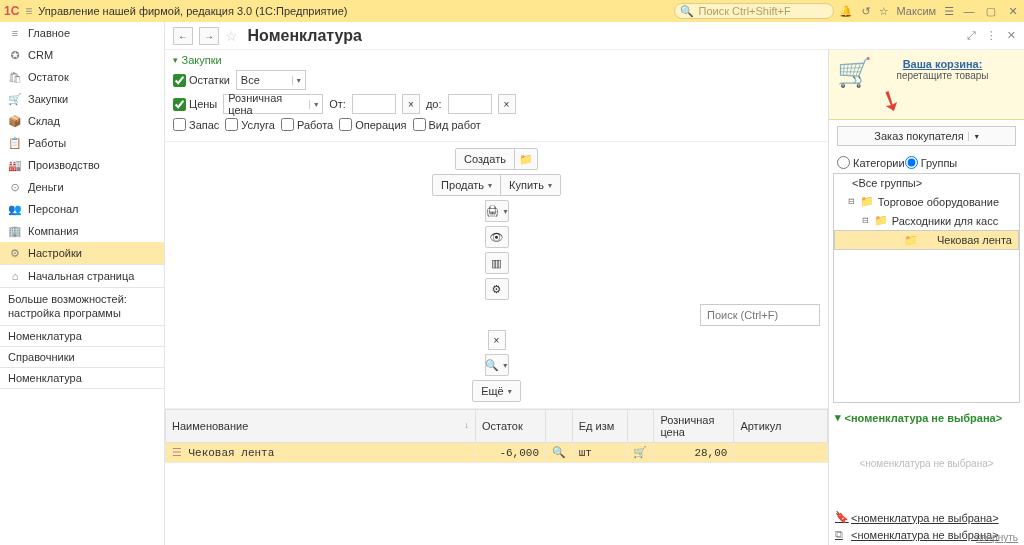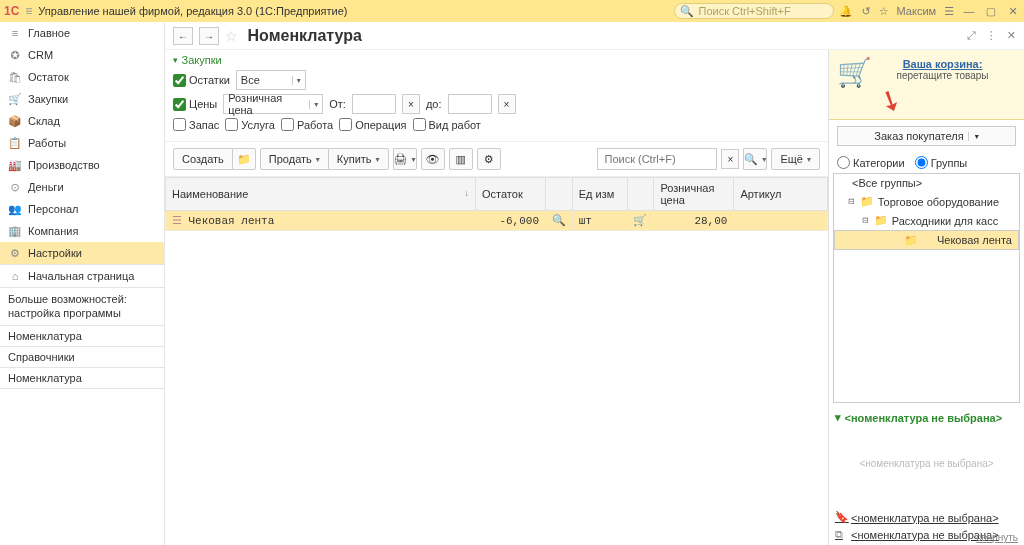--- a/index.html
+++ b/index.html
@@ -46,21 +46,21 @@
   .filters-row { display: flex; align-items: center; gap: 6px; margin-bottom: 4px; }
   .chk { display: flex; align-items: center; gap: 3px; }
   .chk input { accent-color: #2e8b2e; margin: 0; }
   .sel, .inp { height: 20px; border: 1px solid #ccc; background: #fff; padding: 0 4px; font-size: 11px; }
   .sel { display: flex; align-items: center; justify-content: space-between; gap: 4px; cursor: pointer; }
   .sel .dd { font-size: 8px; color: #666; border-left: 1px solid #ccc; padding-left: 4px; }
   .inp { width: 44px; }
   .clrbtn { width: 18px; height: 20px; border: 1px solid #ccc; background: #fafafa; display: flex; align-items: center; justify-content: center; cursor: pointer; font-size: 10px; }
 
   
-  .toolbar { display: flex; align-items: center; gap: 4px; padding: 6px 8px; border-bottom: 1px solid #eee; }
+  .toolbar { display: flex; align-items: center; gap: 4px; padding: 6px 8px; border-bottom: 1px solid #eee; flex-direction: column; }
   .btn { height: 22px; border: 1px solid #ccc; background: #fafafa; padding: 0 8px; display: flex; align-items: center; gap: 4px; cursor: pointer; font-size: 11px; border-radius: 2px; }
   .btn.icon-only { padding: 0; width: 24px; justify-content: center; }
   .btn .dd { font-size: 8px; color: #666; }
   .btngrp { display: flex; }
   .btngrp .btn { border-radius: 0; margin-left: -1px; }
   .btngrp .btn:first-child { border-radius: 2px 0 0 2px; margin-left: 0; }
   .btngrp .btn:last-child { border-radius: 0 2px 2px 0; }
   .toolbar .searchbox { margin-left: auto; width: 120px; height: 22px; border: 1px solid #ccc; padding: 0 6px; font-size: 11px; }
 
   
@@ -75,21 +75,21 @@
   
   .rightpanel { width: 195px; display: flex; flex-direction: column; background: #fff; }
   .basket { background: #fff9de; border-bottom: 1px solid #e8d98f; padding: 8px 10px 6px 42px; position: relative; min-height: 70px; }
   .basket .cart-icon { position: absolute; left: 8px; top: 6px; font-size: 28px; color: #888; }
   .basket .title { text-align: center; text-decoration: underline; font-weight: bold; color: #3268a6; font-size: 11px; }
   .basket .sub { text-align: center; color: #555; font-size: 10px; }
   .basket .arrow { color: #d43; font-size: 28px; position: absolute; left: 50px; top: 34px; transform: rotate(25deg); }
   .basket-btn { height: 20px; border: 1px solid #ccc; background: #fafafa; display: flex; align-items: center; justify-content: center; gap: 4px; margin: 6px 8px; cursor: pointer; font-size: 11px; }
   .basket-btn .dd { border-left: 1px solid #ccc; padding-left: 6px; font-size: 8px; }
 
-  .radios { display: flex; gap: 10px; padding: 4px 8px; align-items: center; }
+  .radios { display: flex; padding: 4px 8px; align-items: center; }
   .radios label { display: flex; gap: 3px; align-items: center; cursor: pointer; }
   .tree { border: 1px solid #ccc; margin: 0 4px; flex: 0 0 230px; overflow: auto; font-size: 11px; }
   .tree-item { padding: 3px 6px; cursor: pointer; display: flex; gap: 4px; align-items: center; }
   .tree-item.l1 { padding-left: 14px; }
   .tree-item.l2 { padding-left: 28px; }
   .tree-item.l3 { padding-left: 42px; }
   .tree-item.sel { background: #ffe9a8; }
   .fold { font-size: 8px; color: #666; width: 8px; }
   .tfolder { color: #e2b43a; }
 

